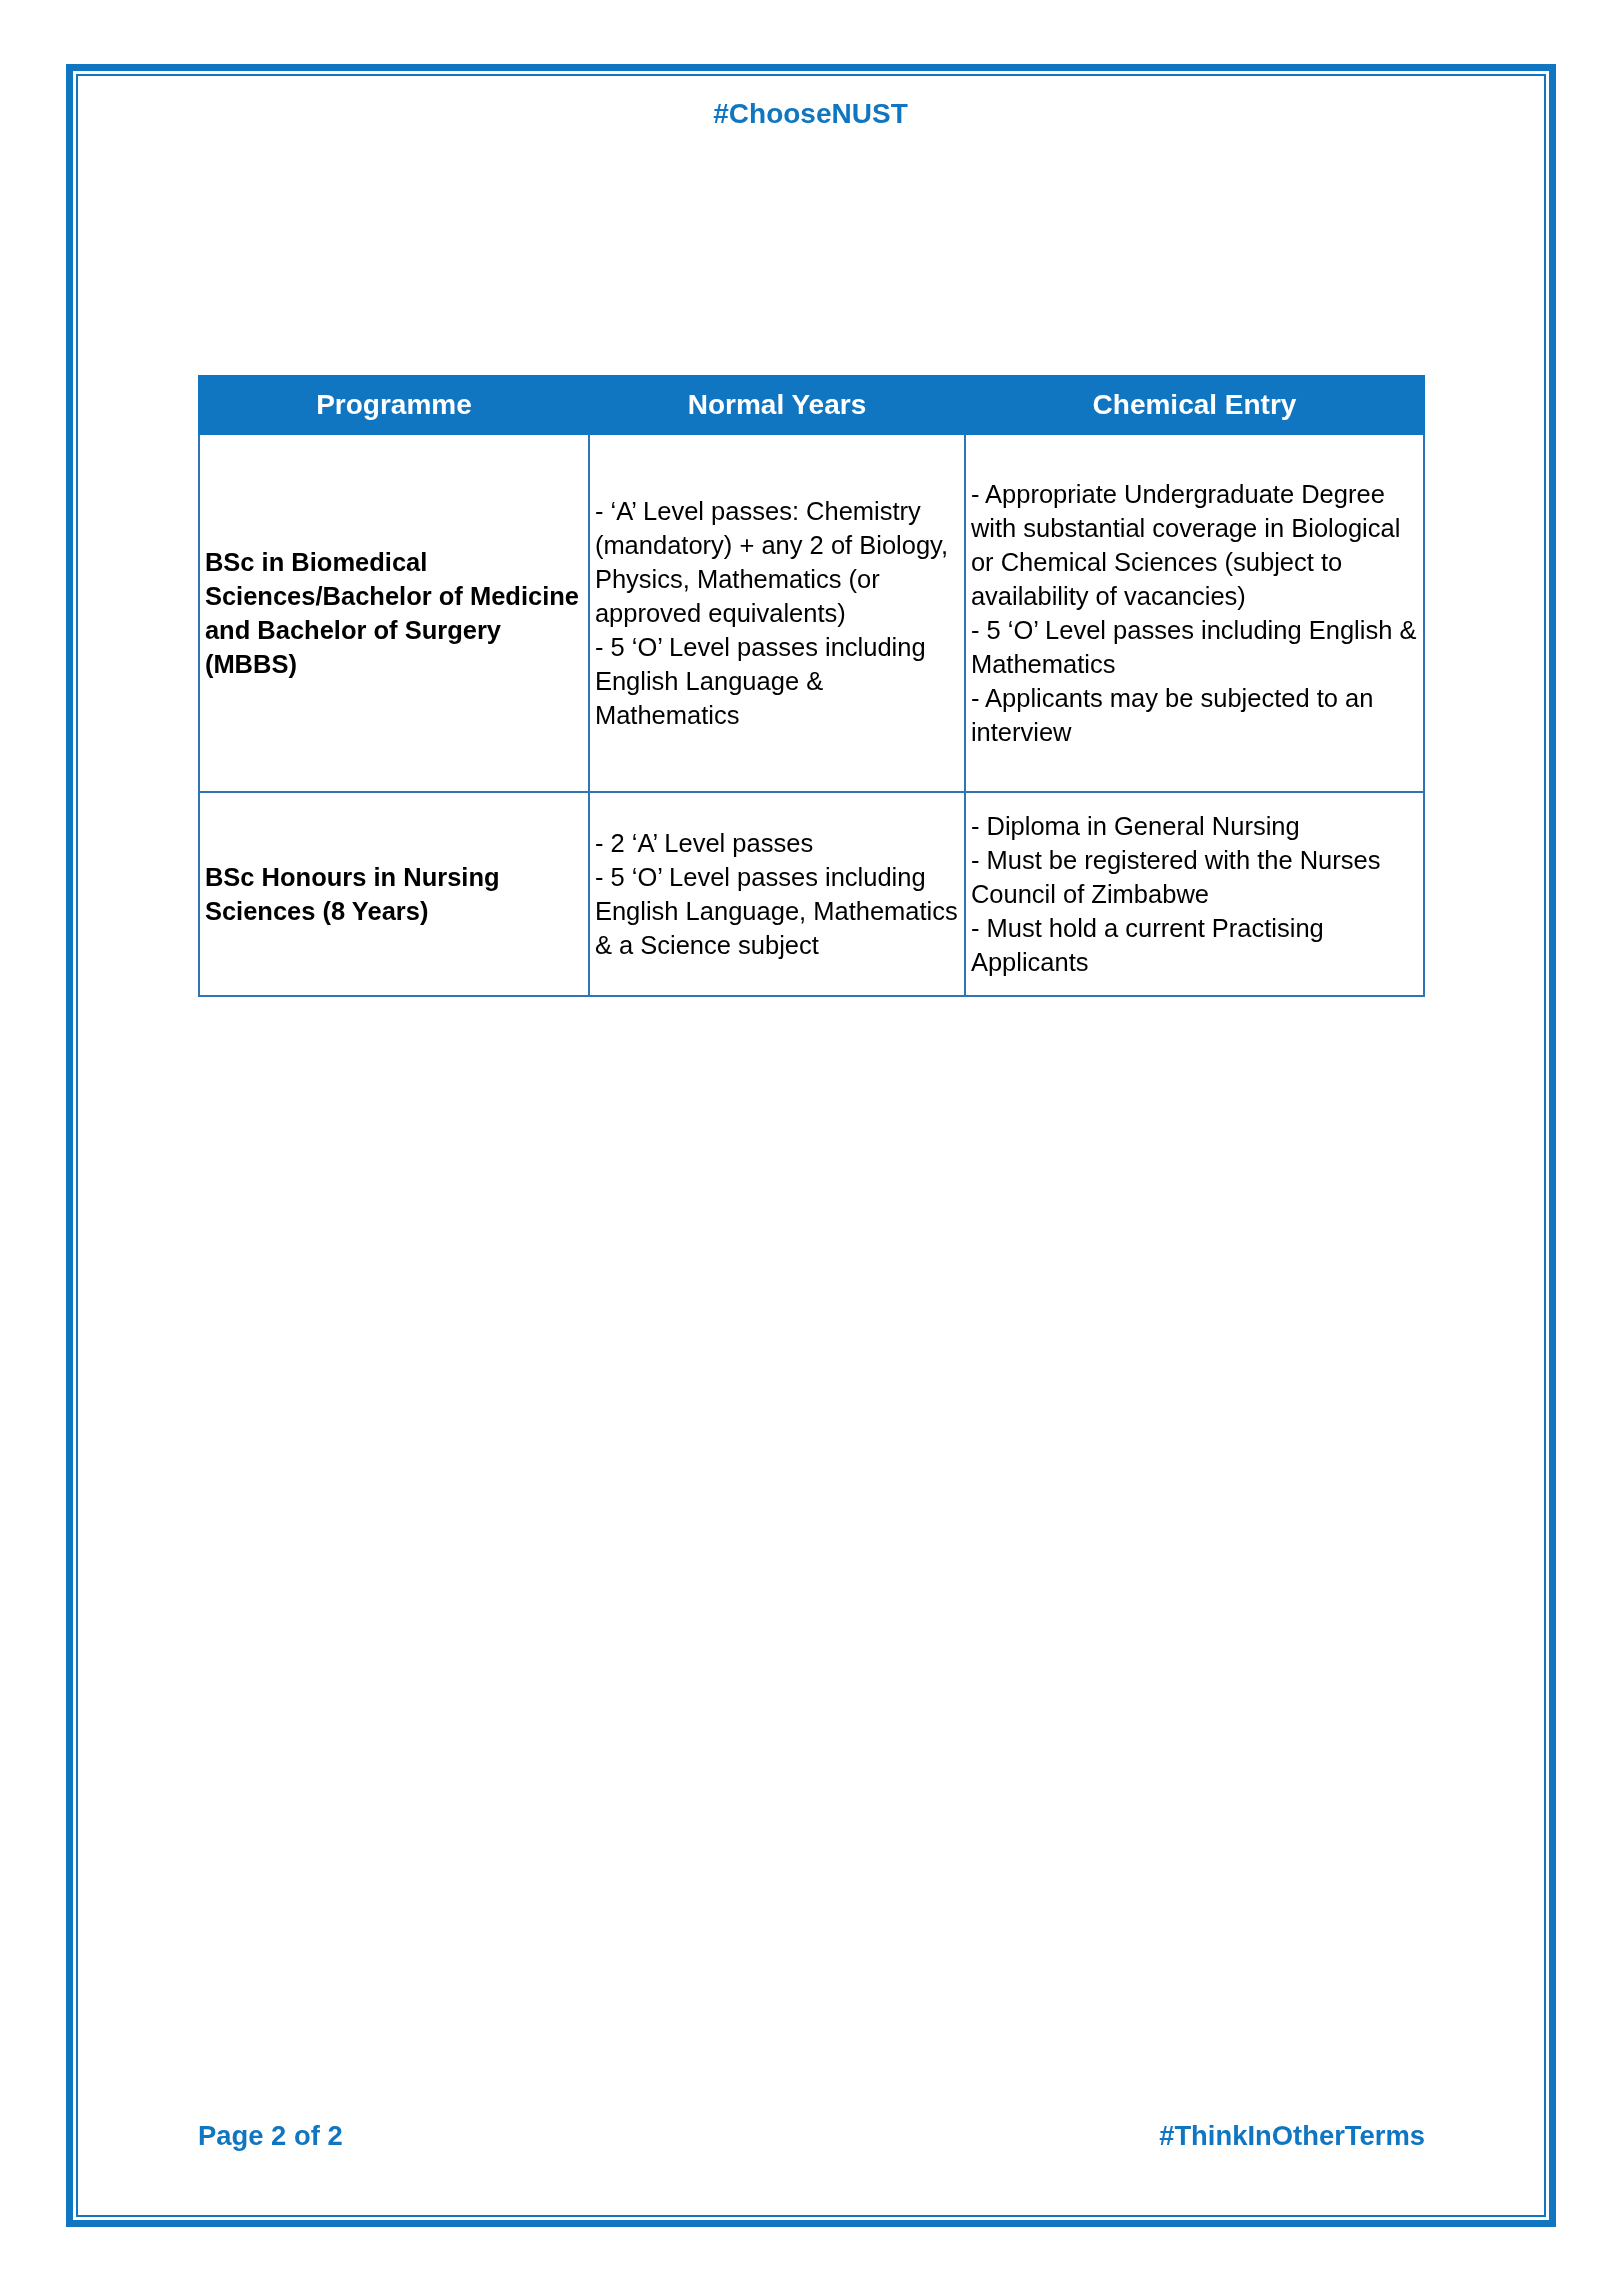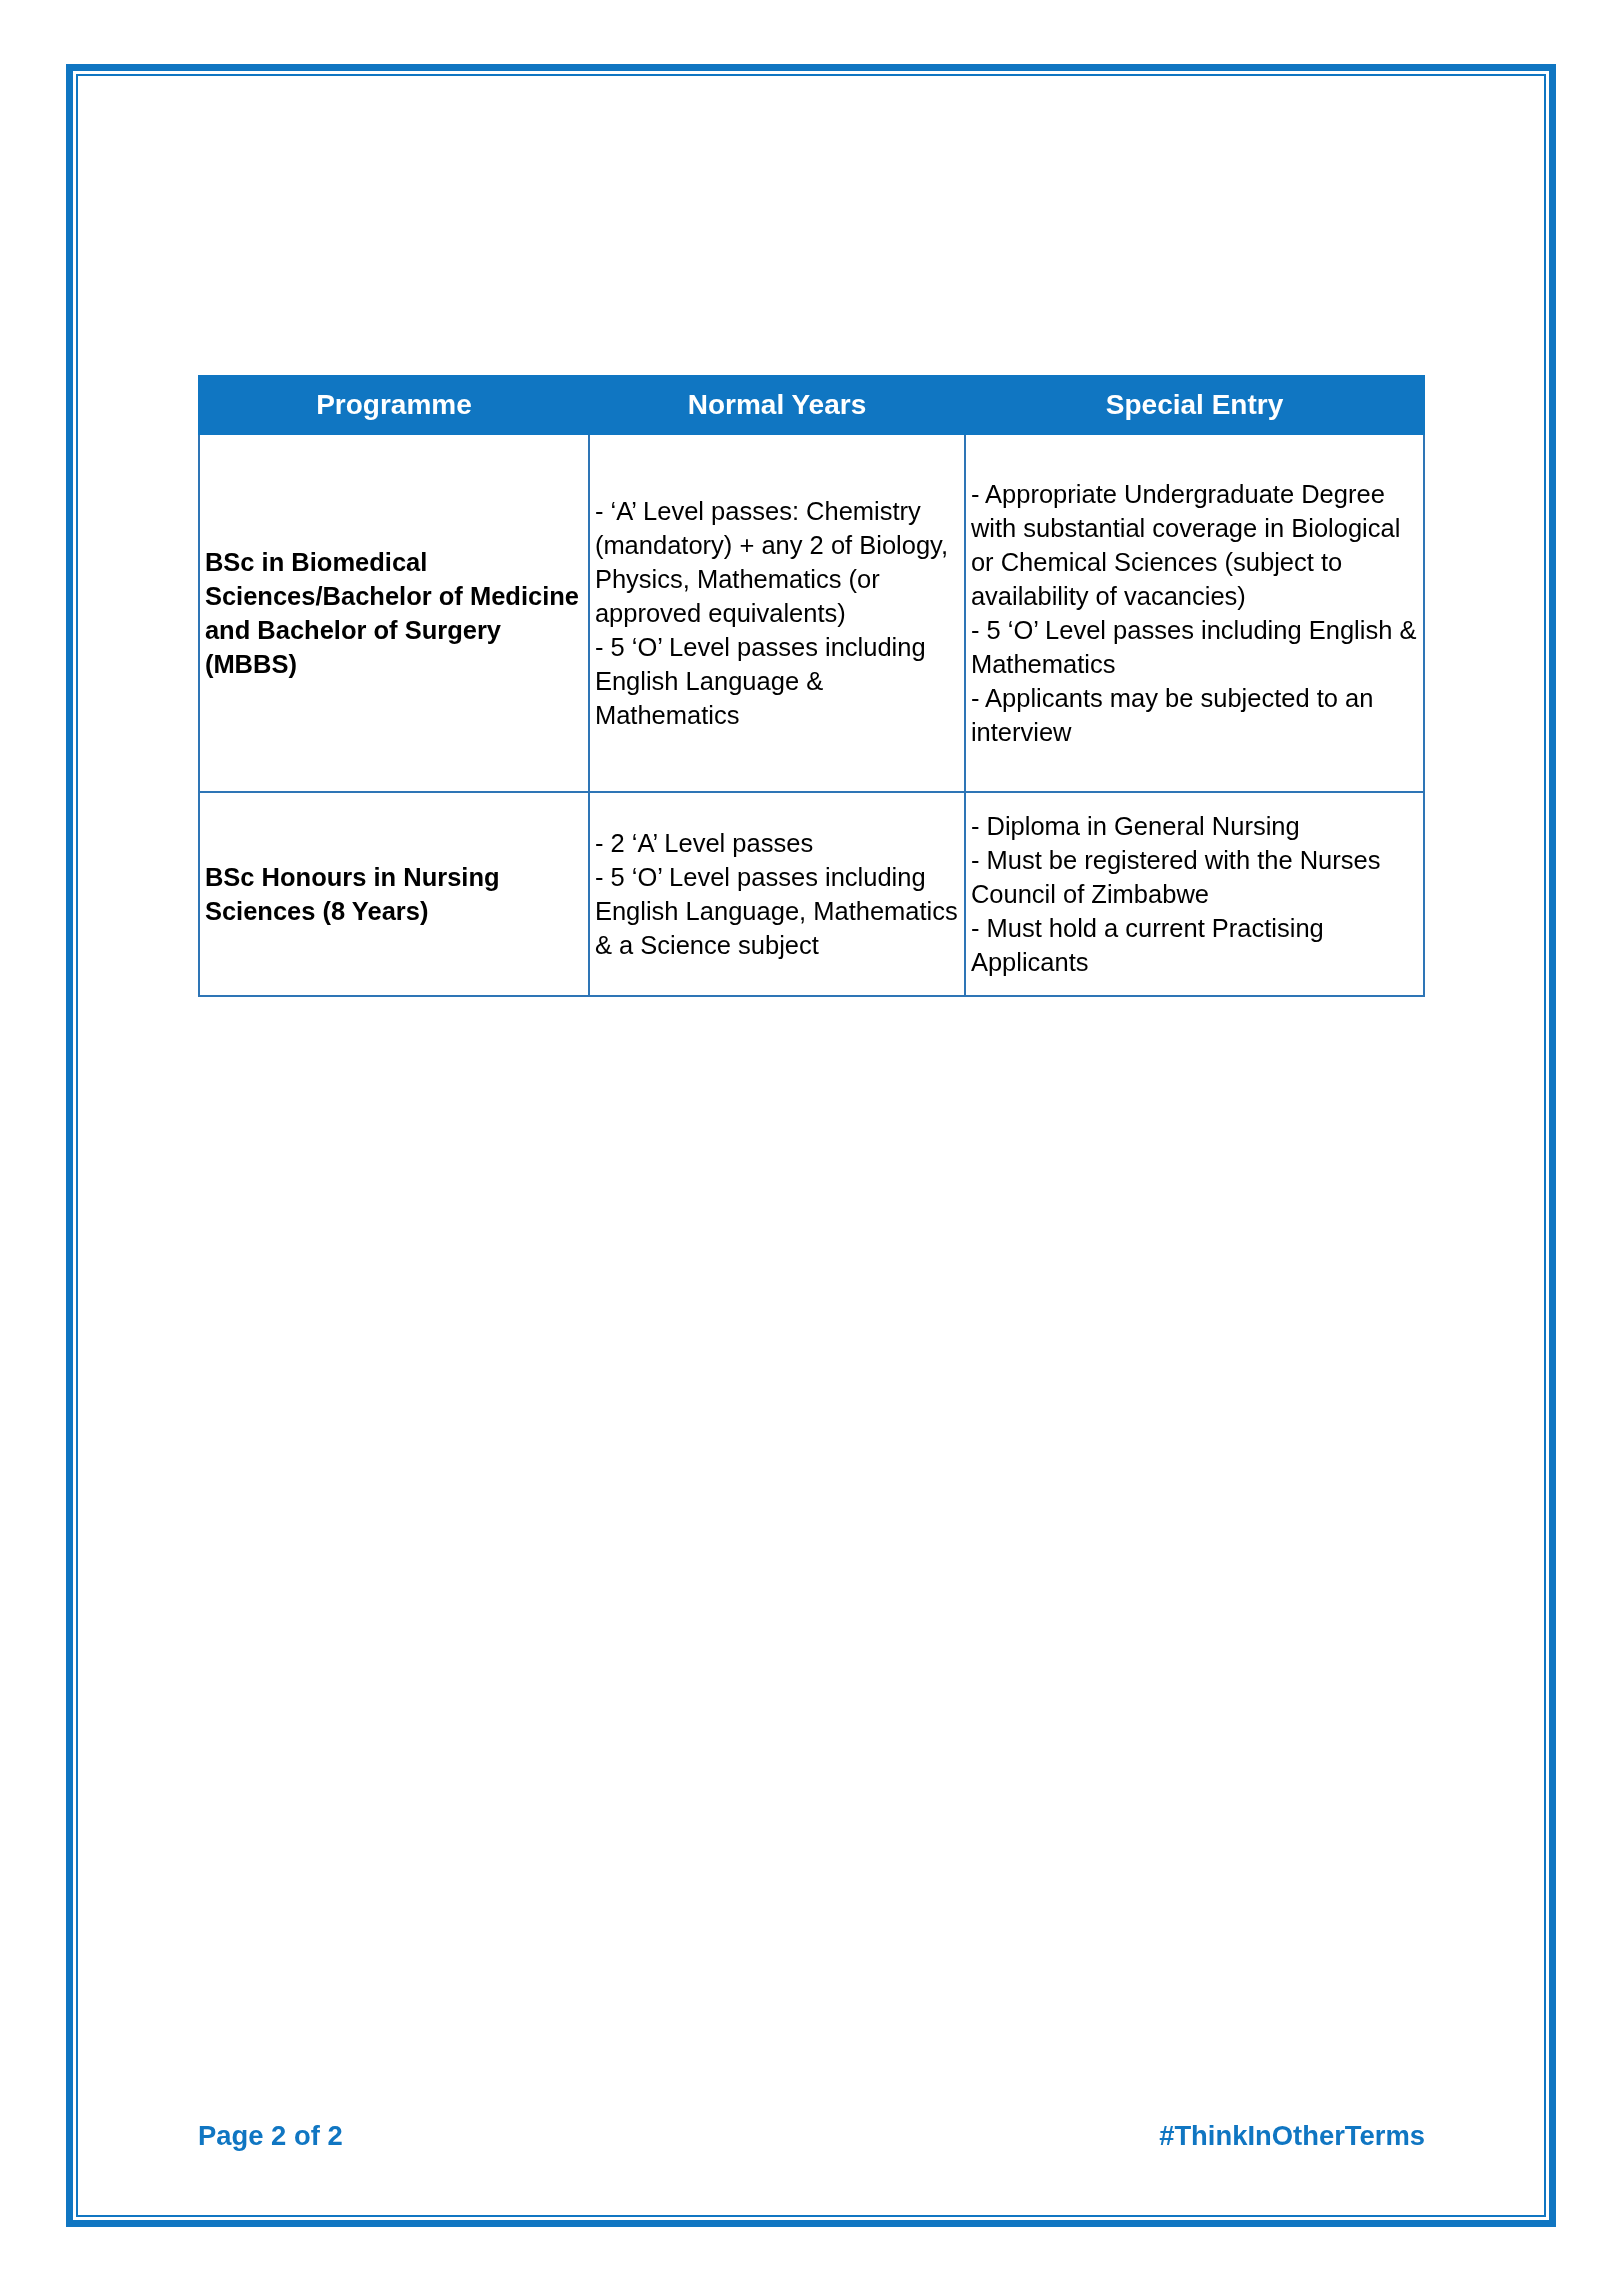--- a/index.html
+++ b/index.html
@@ -100,33 +100,34 @@
 </style>
 </head>
 <body>
 
 <div class="page">
 
   <div class="frame">
     <div class="frame-inner"></div>
   </div>
 
+  <div class="hashtag-top">#ChooseNUST</div>
 
 
   <table class="admissions">
     <colgroup>
       <col style="width:390px">
       <col style="width:376px">
       <col style="width:459px">
     </colgroup>
     <thead>
       <tr>
         <th>Programme</th>
         <th>Normal Years</th>
-        <th>Special Entry</th>
+        <th>Chemical Entry</th>
       </tr>
     </thead>
     <tbody>
       <tr class="row-1">
         <td class="programme">BSc in Biomedical Sciences/Bachelor of Medicine and Bachelor of Surgery (MBBS)</td>
         <td>- ‘A’ Level passes: Chemistry (mandatory) + any 2 of Biology, Physics, Mathematics (or approved equivalents)
 - 5 ‘O’ Level passes including English Language &amp; Mathematics</td>
         <td>- Appropriate Undergraduate Degree with substantial coverage in Biological or Chemical Sciences (subject to availability of vacancies)
 - 5 ‘O’ Level passes including English &amp; Mathematics
 - Applicants may be subjected to an interview</td>

